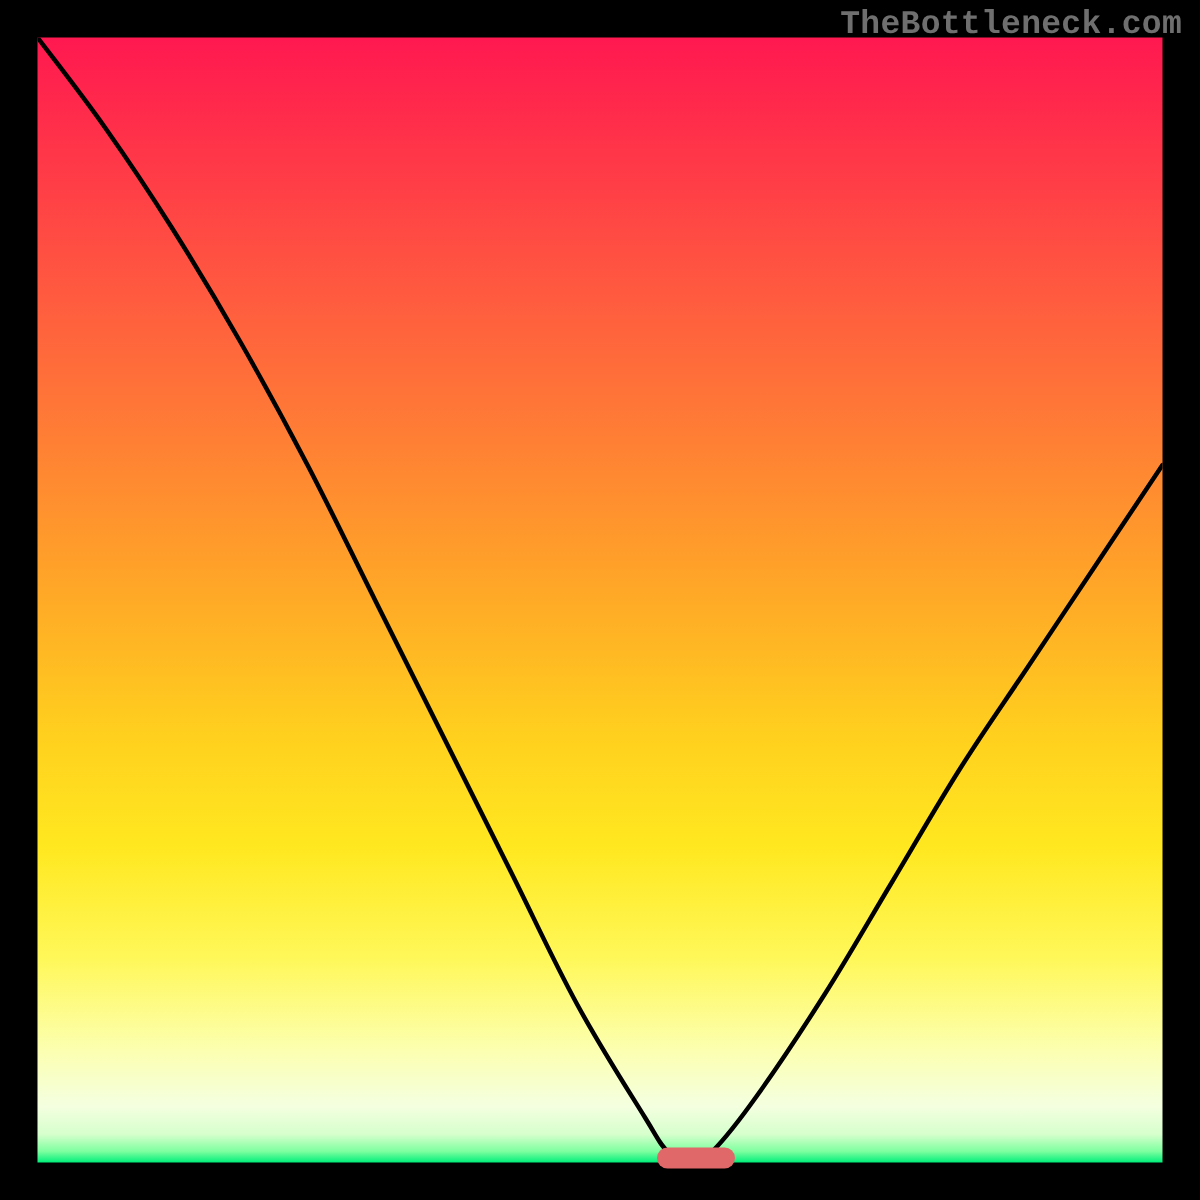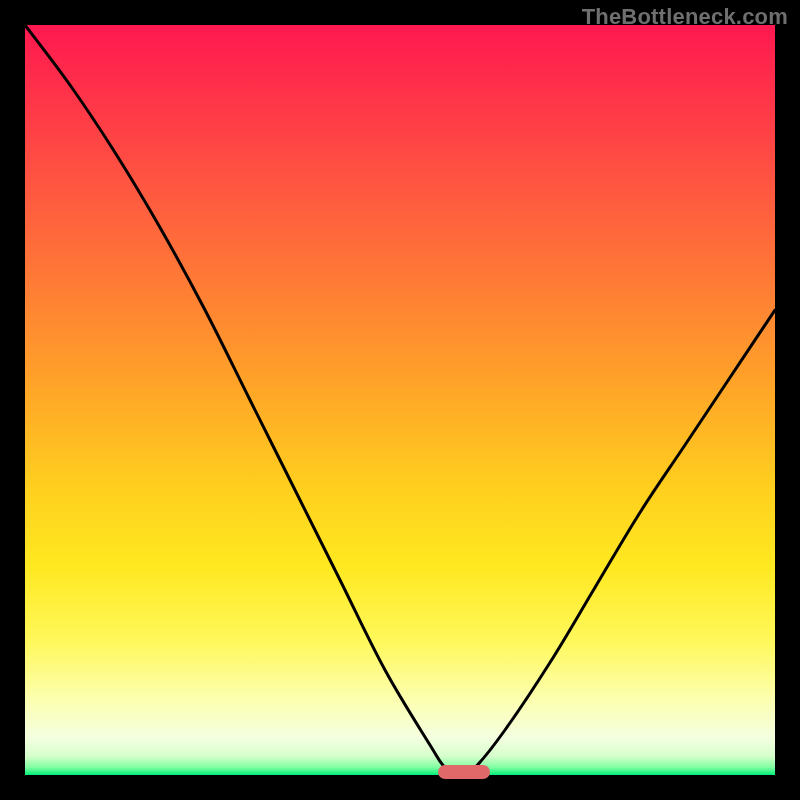--- a/index.html
+++ b/index.html
@@ -7,21 +7,21 @@
   .container {
     position: relative;
     width: 800px;
     height: 800px;
     background: #000;
   }
   .watermark {
     position: absolute;
     top: 4px;
     right: 12px;
-    font-family: Liberation Sans, sans-serif;
+    font-family: Liberation Mono, monospace;
     font-size: 22px;
     font-weight: 600;
     color: #6f6f6f;
     letter-spacing: 0.2px;
     z-index: 50;
   }
   .plot-frame {
     position: absolute;
     left: 25px;
     top: 25px;

